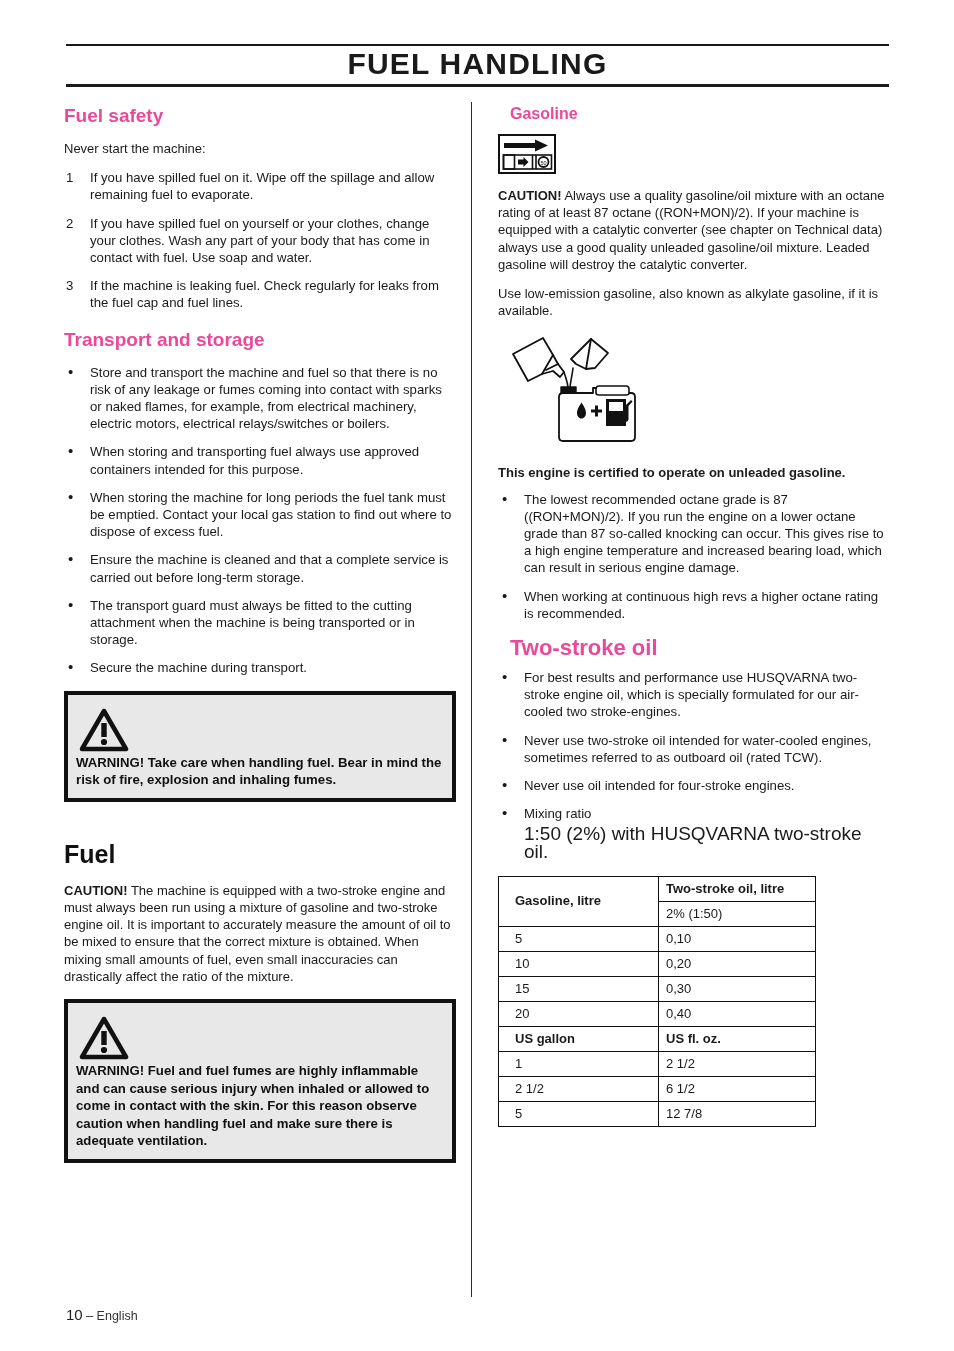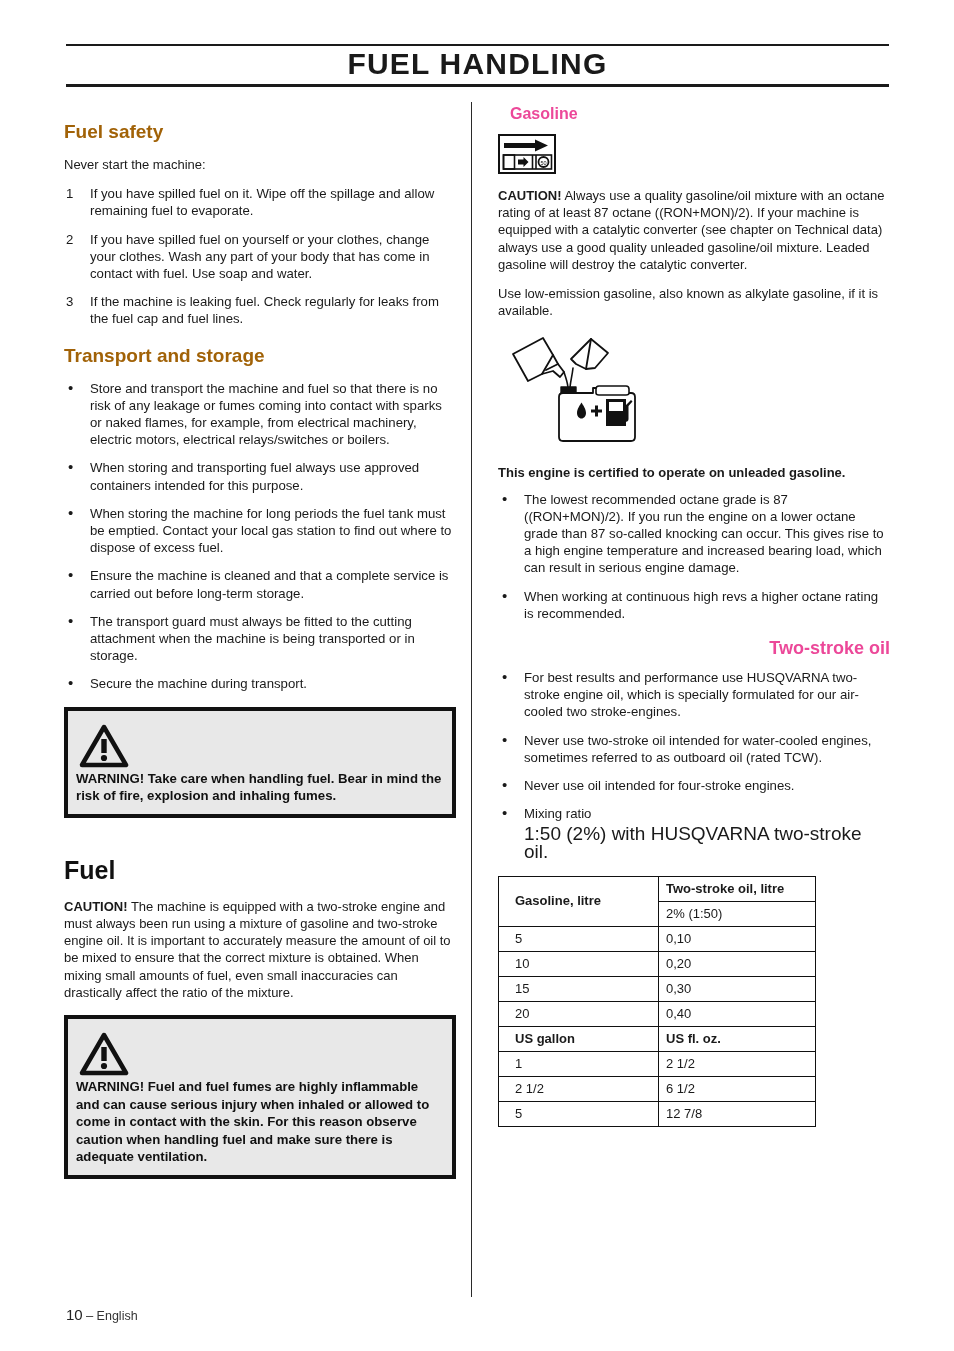--- a/index.html
+++ b/index.html
@@ -62,23 +62,23 @@
     position: absolute;
     left: 471px; top: 102px;
     width: 1px; height: 1195px;
     background: #2a2a2a;
   }
 
   
   h2.sect {
     font-size: 19px;
     font-weight: bold;
-    margin: 16px 0 13px 0;
+    margin: 0 0 13px 0;
     line-height: 23px;
-    color: #a16207;
+    color: #ec4899;
   }
   h2.sect-big {
     font-size: 25px;
     font-weight: bold;
     margin: 0 0 13px 0;
     line-height: 29px;
     color: #111;
   }
   h3.sub {
     font-size: 16px;
@@ -343,21 +343,21 @@
       <li>
         <span class="marker">•</span>
         <span>The lowest recommended octane grade is 87 ((RON+MON)/2). If you run the engine on a lower octane grade than 87 so-called knocking can occur. This gives rise to a high engine temperature and increased bearing load, which can result in serious engine damage.</span>
       </li>
       <li>
         <span class="marker">•</span>
         <span>When working at continuous high revs a higher octane rating is recommended.</span>
       </li>
     </ul>
 
-    <h3 class="sub" style="font-size:18px; margin-top:16px; margin-bottom:11px;text-align:right;">Two-stroke oil</h3>
+    <h3 class="sub" style="font-size:22px; margin-top:16px; margin-bottom:11px;">Two-stroke oil</h3>
 
     <ul class="bullets">
       <li>
         <span class="marker">•</span>
         <span>For best results and performance use HUSQVARNA two-stroke engine oil, which is specially formulated for our air-cooled two stroke-engines.</span>
       </li>
       <li>
         <span class="marker">•</span>
         <span>Never use two-stroke oil intended for water-cooled engines, sometimes referred to as outboard oil (rated TCW).</span>
       </li>

